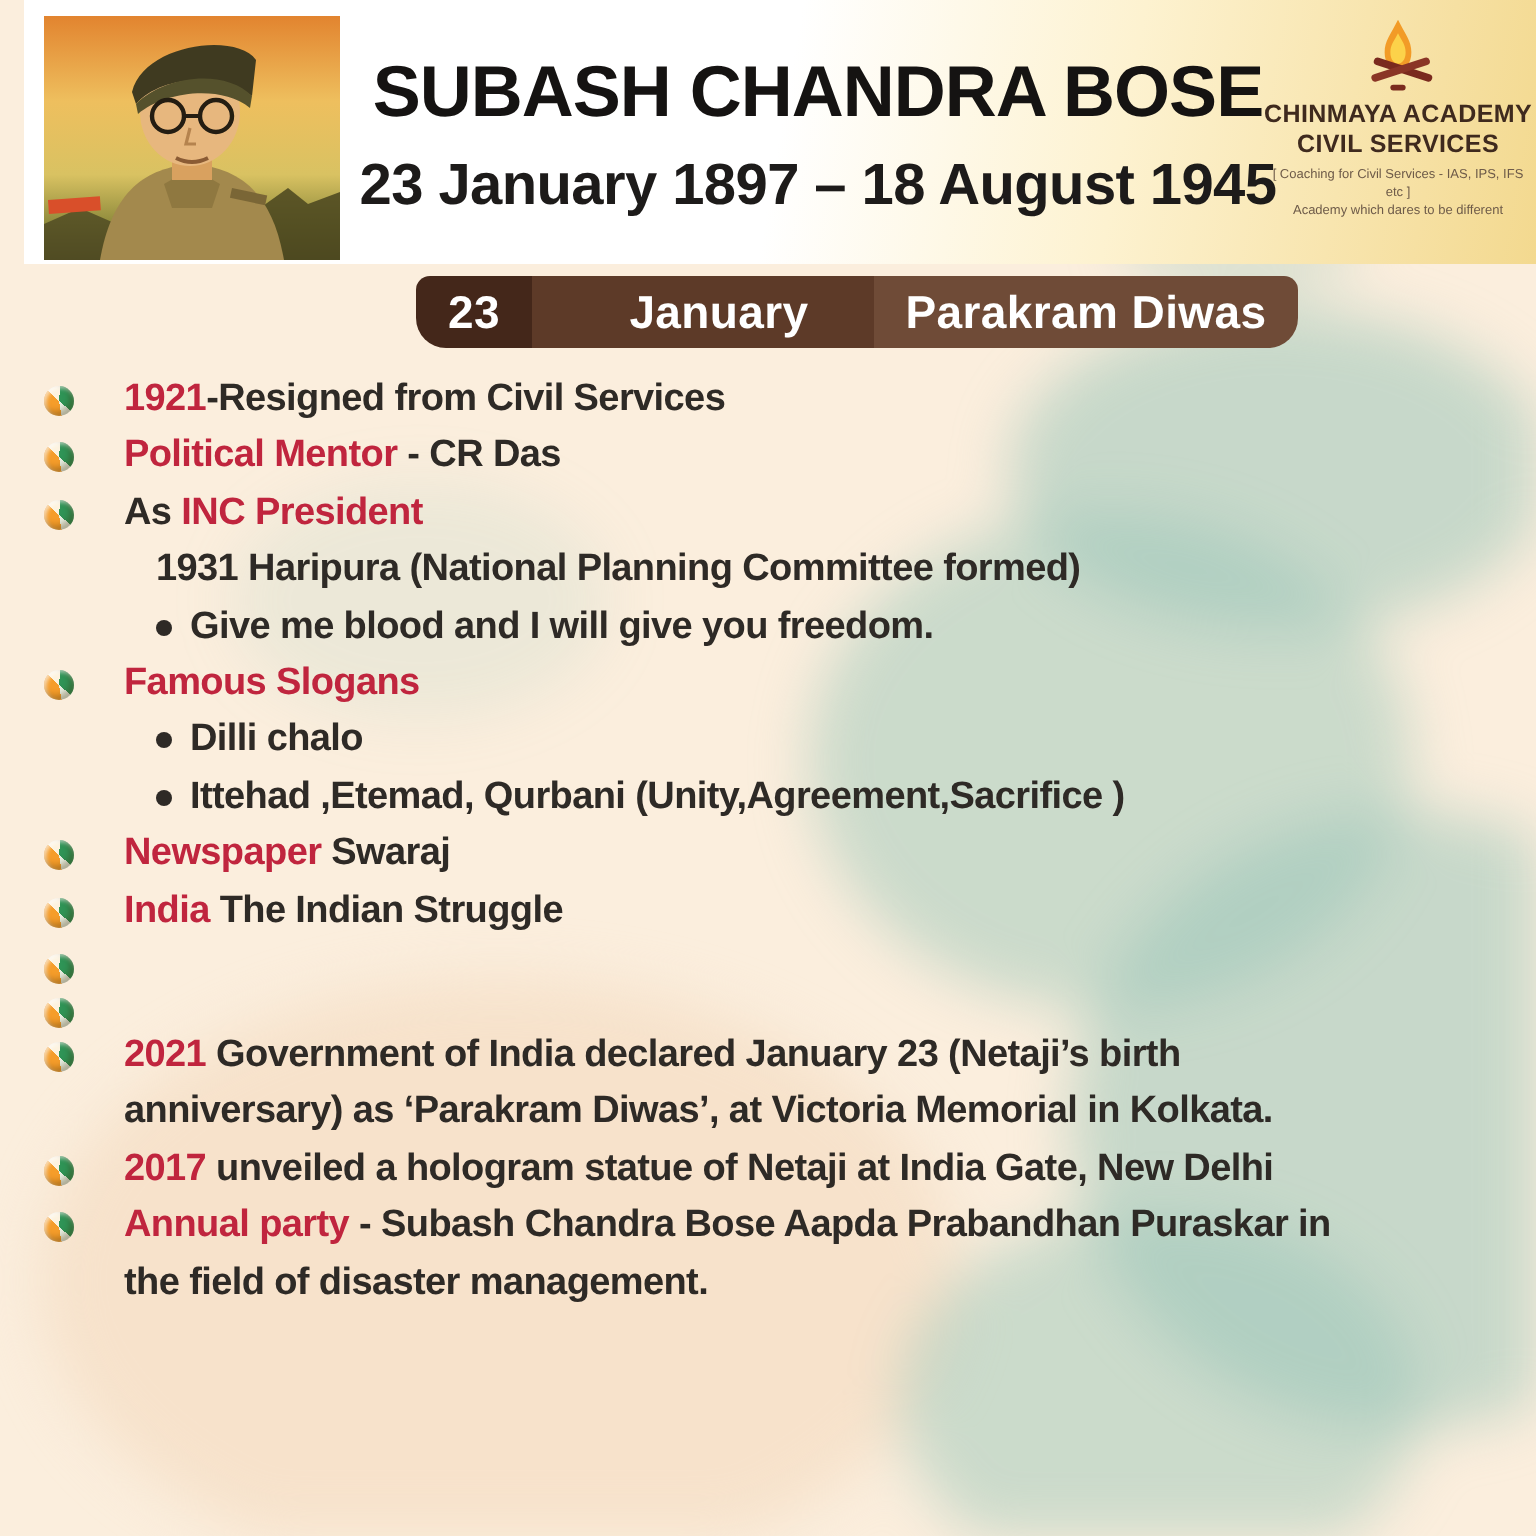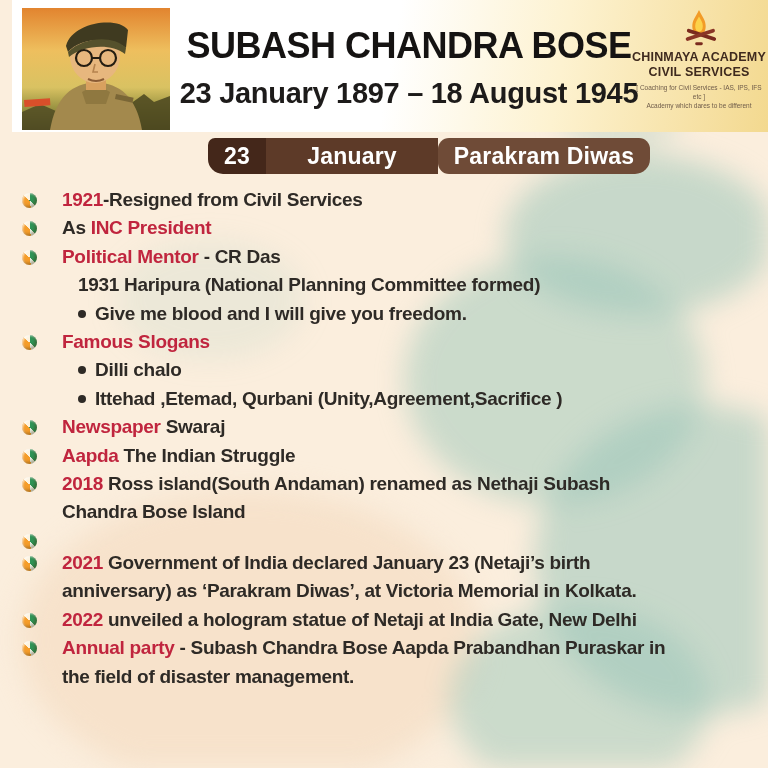--- a/index.html
+++ b/index.html
@@ -27,22 +27,22 @@
   .logo-tag{font-size:6.5px;color:#6e5b49;line-height:1.4;}
   .logo-tag.first{margin-top:3px;}
   
   .banner{
     position:absolute;left:176px;top:138px;height:36px;z-index:2;
     display:flex;border-radius:7px 7px 15px 15px;overflow:hidden;
     color:#ffffff;font-weight:bold;font-size:23px;letter-spacing:0.2px;margin-left:32px;
   }
   .banner span{display:flex;align-items:center;justify-content:center;height:100%;}
   .seg-day{width:58px;background:var(--b1,#44271a);}
-  .seg-month{width:172px;background:var(--b2,#5d3a28);}
-  .seg-title{width:212px;background:var(--b3,#6f4b37);border-radius:11px;}
+  .seg-month{width:155px;background:var(--b2,#5d3a28);padding-left:16px;}
+  .seg-title{width:212px;background:var(--b3,#6f4b37);}
   
   .facts{position:absolute;left:0;right:0;top:186px;padding:0 20px 0 22px;z-index:1;}
   .fact{display:flex;align-items:flex-start;margin:0;}
   .fact-text{
     font-size:19px;font-weight:bold;line-height:28.4px;
     letter-spacing:-0.3px;white-space:pre-wrap;color:var(--dark,#2e2a26);
   }
   .seg-red{color:var(--red,#c0253e);}
   .seg-dark{color:var(--dark,#2e2a26);}
   .tricolor{
@@ -129,25 +129,25 @@
     <span class="seg-title">Parakram Diwas</span>
   </div>
 
   <div class="facts">
       <div class="fact bullet">
         <span class="tricolor"></span>
         <div class="fact-text"><span class="seg-red">1921</span><span class="seg-dark">-Resigned from Civil Services</span></div>
       </div>
       <div class="fact bullet">
         <span class="tricolor"></span>
-        <div class="fact-text"><span class="seg-dark">As </span><span class="seg-red">INC President</span></div>
+        <div class="fact-text"><span class="seg-red">Political Mentor</span><span class="seg-dark"> - CR Das</span></div>
       </div>
       <div class="fact bullet">
         <span class="tricolor"></span>
-        <div class="fact-text"><span class="seg-red">Political Mentor</span><span class="seg-dark"> - CR Das</span></div>
+        <div class="fact-text"><span class="seg-dark">As </span><span class="seg-red">INC President</span></div>
       </div>
       <div class="fact sub">
         <div class="fact-text"><span class="seg-dark">1931 Haripura (National Planning Committee formed)</span></div>
       </div>
       <div class="fact dot">
         <span class="dotmark"></span>
         <div class="fact-text"><span class="seg-dark">Give me blood and I will give you freedom.</span></div>
       </div>
       <div class="fact bullet">
         <span class="tricolor"></span>
@@ -160,38 +160,36 @@
       <div class="fact dot">
         <span class="dotmark"></span>
         <div class="fact-text"><span class="seg-dark">Ittehad ,Etemad, Qurbani (Unity,Agreement,Sacrifice )</span></div>
       </div>
       <div class="fact bullet">
         <span class="tricolor"></span>
         <div class="fact-text"><span class="seg-red">Newspaper </span><span class="seg-dark">Swaraj</span></div>
       </div>
       <div class="fact bullet">
         <span class="tricolor"></span>
-        <div class="fact-text"><span class="seg-red">Aapda </span><span class="seg-dark">The Indian Struggle</span></div>
+        <div class="fact-text"><span class="seg-red">India </span><span class="seg-dark">The Indian Struggle</span></div>
       </div>
       <div class="fact bullet">
         <span class="tricolor"></span>
-        <div class="fact-text"><span class="seg-red">2018 </span><span class="seg-dark">Ross island(South Andaman) renamed as Nethaji Subash
-Chandra Bose Island</span></div>
       </div>
       <div class="fact bullet">
         <span class="tricolor"></span>
       </div>
       <div class="fact bullet">
         <span class="tricolor"></span>
         <div class="fact-text"><span class="seg-red">2021 </span><span class="seg-dark">Government of India declared January 23 (Netaji’s birth
 anniversary) as ‘Parakram Diwas’, at Victoria Memorial in Kolkata.</span></div>
       </div>
       <div class="fact bullet">
         <span class="tricolor"></span>
-        <div class="fact-text"><span class="seg-red">2022 </span><span class="seg-dark">unveiled a hologram statue of Netaji at India Gate, New Delhi</span></div>
+        <div class="fact-text"><span class="seg-red">2017 </span><span class="seg-dark">unveiled a hologram statue of Netaji at India Gate, New Delhi</span></div>
       </div>
       <div class="fact bullet">
         <span class="tricolor"></span>
         <div class="fact-text"><span class="seg-red">Annual party</span><span class="seg-dark"> - Subash Chandra Bose Aapda Prabandhan Puraskar in
 the field of disaster management.</span></div>
       </div>
     </div>
 
 </div>
 

